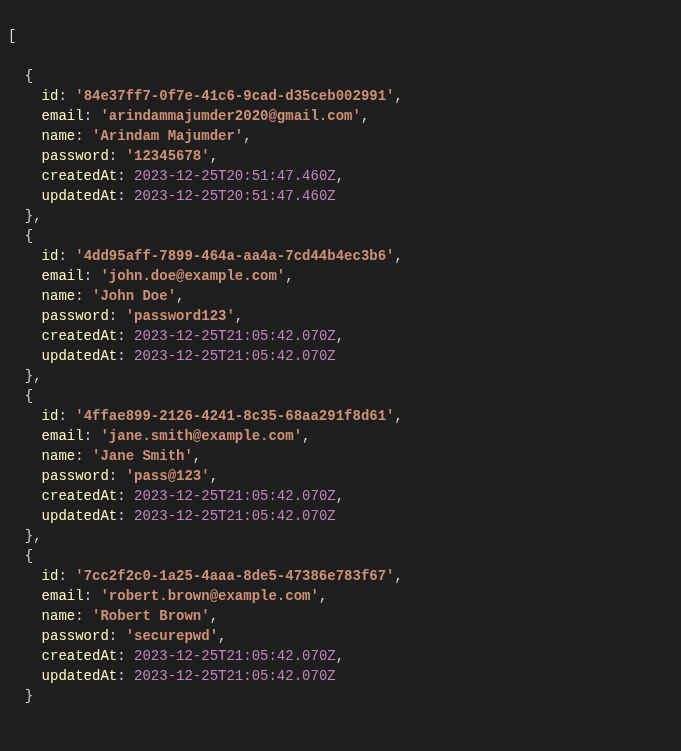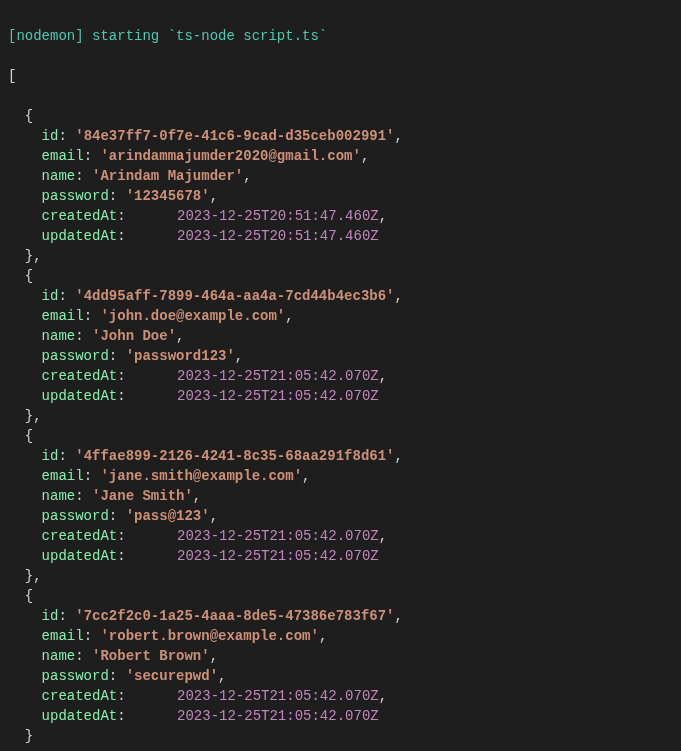--- a/index.html
+++ b/index.html
@@ -27,43 +27,41 @@
     .nodemon-text {
       color: #4ec9b0;
     }
     .bracket {
       color: #d4d4d4;
     }
     .brace {
       color: #d4d4d4;
     }
     .key {
-      color: #86efac;
+      color: #fef9c3;
     }
     .colon {
       color: #d4d4d4;
     }
     .string {
       color: #ce9178;
       font-weight: bold;
     }
     .date {
       color: #c586c0;
-      margin-left: 43px;
     }
     .punct {
       color: #d4d4d4;
     }
     .line {
       display: block;
     }
   </style>
 </head>
 <body>
 
 <div class="terminal">
-<span class="line"><span class="nodemon-tag">[nodemon]</span><span class="nodemon-text"> starting `ts-node script.ts`</span></span>
 <span class="line"><span class="bracket">[</span></span>
 <div id="records-container"><span class="line">  <span class="brace">{</span></span><span class="line">    <span class="key">id</span><span class="colon">:</span> <span class="string">'84e37ff7-0f7e-41c6-9cad-d35ceb002991'</span><span class="punct">,</span></span><span class="line">    <span class="key">email</span><span class="colon">:</span> <span class="string">'arindammajumder2020@gmail.com'</span><span class="punct">,</span></span><span class="line">    <span class="key">name</span><span class="colon">:</span> <span class="string">'Arindam Majumder'</span><span class="punct">,</span></span><span class="line">    <span class="key">password</span><span class="colon">:</span> <span class="string">'12345678'</span><span class="punct">,</span></span><span class="line">    <span class="key">createdAt</span><span class="colon">:</span> <span class="date">2023-12-25T20:51:47.460Z</span><span class="punct">,</span></span><span class="line">    <span class="key">updatedAt</span><span class="colon">:</span> <span class="date">2023-12-25T20:51:47.460Z</span></span><span class="line">  <span class="brace">}</span><span class="punct">,</span></span><span class="line">  <span class="brace">{</span></span><span class="line">    <span class="key">id</span><span class="colon">:</span> <span class="string">'4dd95aff-7899-464a-aa4a-7cd44b4ec3b6'</span><span class="punct">,</span></span><span class="line">    <span class="key">email</span><span class="colon">:</span> <span class="string">'john.doe@example.com'</span><span class="punct">,</span></span><span class="line">    <span class="key">name</span><span class="colon">:</span> <span class="string">'John Doe'</span><span class="punct">,</span></span><span class="line">    <span class="key">password</span><span class="colon">:</span> <span class="string">'password123'</span><span class="punct">,</span></span><span class="line">    <span class="key">createdAt</span><span class="colon">:</span> <span class="date">2023-12-25T21:05:42.070Z</span><span class="punct">,</span></span><span class="line">    <span class="key">updatedAt</span><span class="colon">:</span> <span class="date">2023-12-25T21:05:42.070Z</span></span><span class="line">  <span class="brace">}</span><span class="punct">,</span></span><span class="line">  <span class="brace">{</span></span><span class="line">    <span class="key">id</span><span class="colon">:</span> <span class="string">'4ffae899-2126-4241-8c35-68aa291f8d61'</span><span class="punct">,</span></span><span class="line">    <span class="key">email</span><span class="colon">:</span> <span class="string">'jane.smith@example.com'</span><span class="punct">,</span></span><span class="line">    <span class="key">name</span><span class="colon">:</span> <span class="string">'Jane Smith'</span><span class="punct">,</span></span><span class="line">    <span class="key">password</span><span class="colon">:</span> <span class="string">'pass@123'</span><span class="punct">,</span></span><span class="line">    <span class="key">createdAt</span><span class="colon">:</span> <span class="date">2023-12-25T21:05:42.070Z</span><span class="punct">,</span></span><span class="line">    <span class="key">updatedAt</span><span class="colon">:</span> <span class="date">2023-12-25T21:05:42.070Z</span></span><span class="line">  <span class="brace">}</span><span class="punct">,</span></span><span class="line">  <span class="brace">{</span></span><span class="line">    <span class="key">id</span><span class="colon">:</span> <span class="string">'7cc2f2c0-1a25-4aaa-8de5-47386e783f67'</span><span class="punct">,</span></span><span class="line">    <span class="key">email</span><span class="colon">:</span> <span class="string">'robert.brown@example.com'</span><span class="punct">,</span></span><span class="line">    <span class="key">name</span><span class="colon">:</span> <span class="string">'Robert Brown'</span><span class="punct">,</span></span><span class="line">    <span class="key">password</span><span class="colon">:</span> <span class="string">'securepwd'</span><span class="punct">,</span></span><span class="line">    <span class="key">createdAt</span><span class="colon">:</span> <span class="date">2023-12-25T21:05:42.070Z</span><span class="punct">,</span></span><span class="line">    <span class="key">updatedAt</span><span class="colon">:</span> <span class="date">2023-12-25T21:05:42.070Z</span></span><span class="line">  <span class="brace">}</span></span></div>
 
 
 
 </div>
 
 </body></html>

